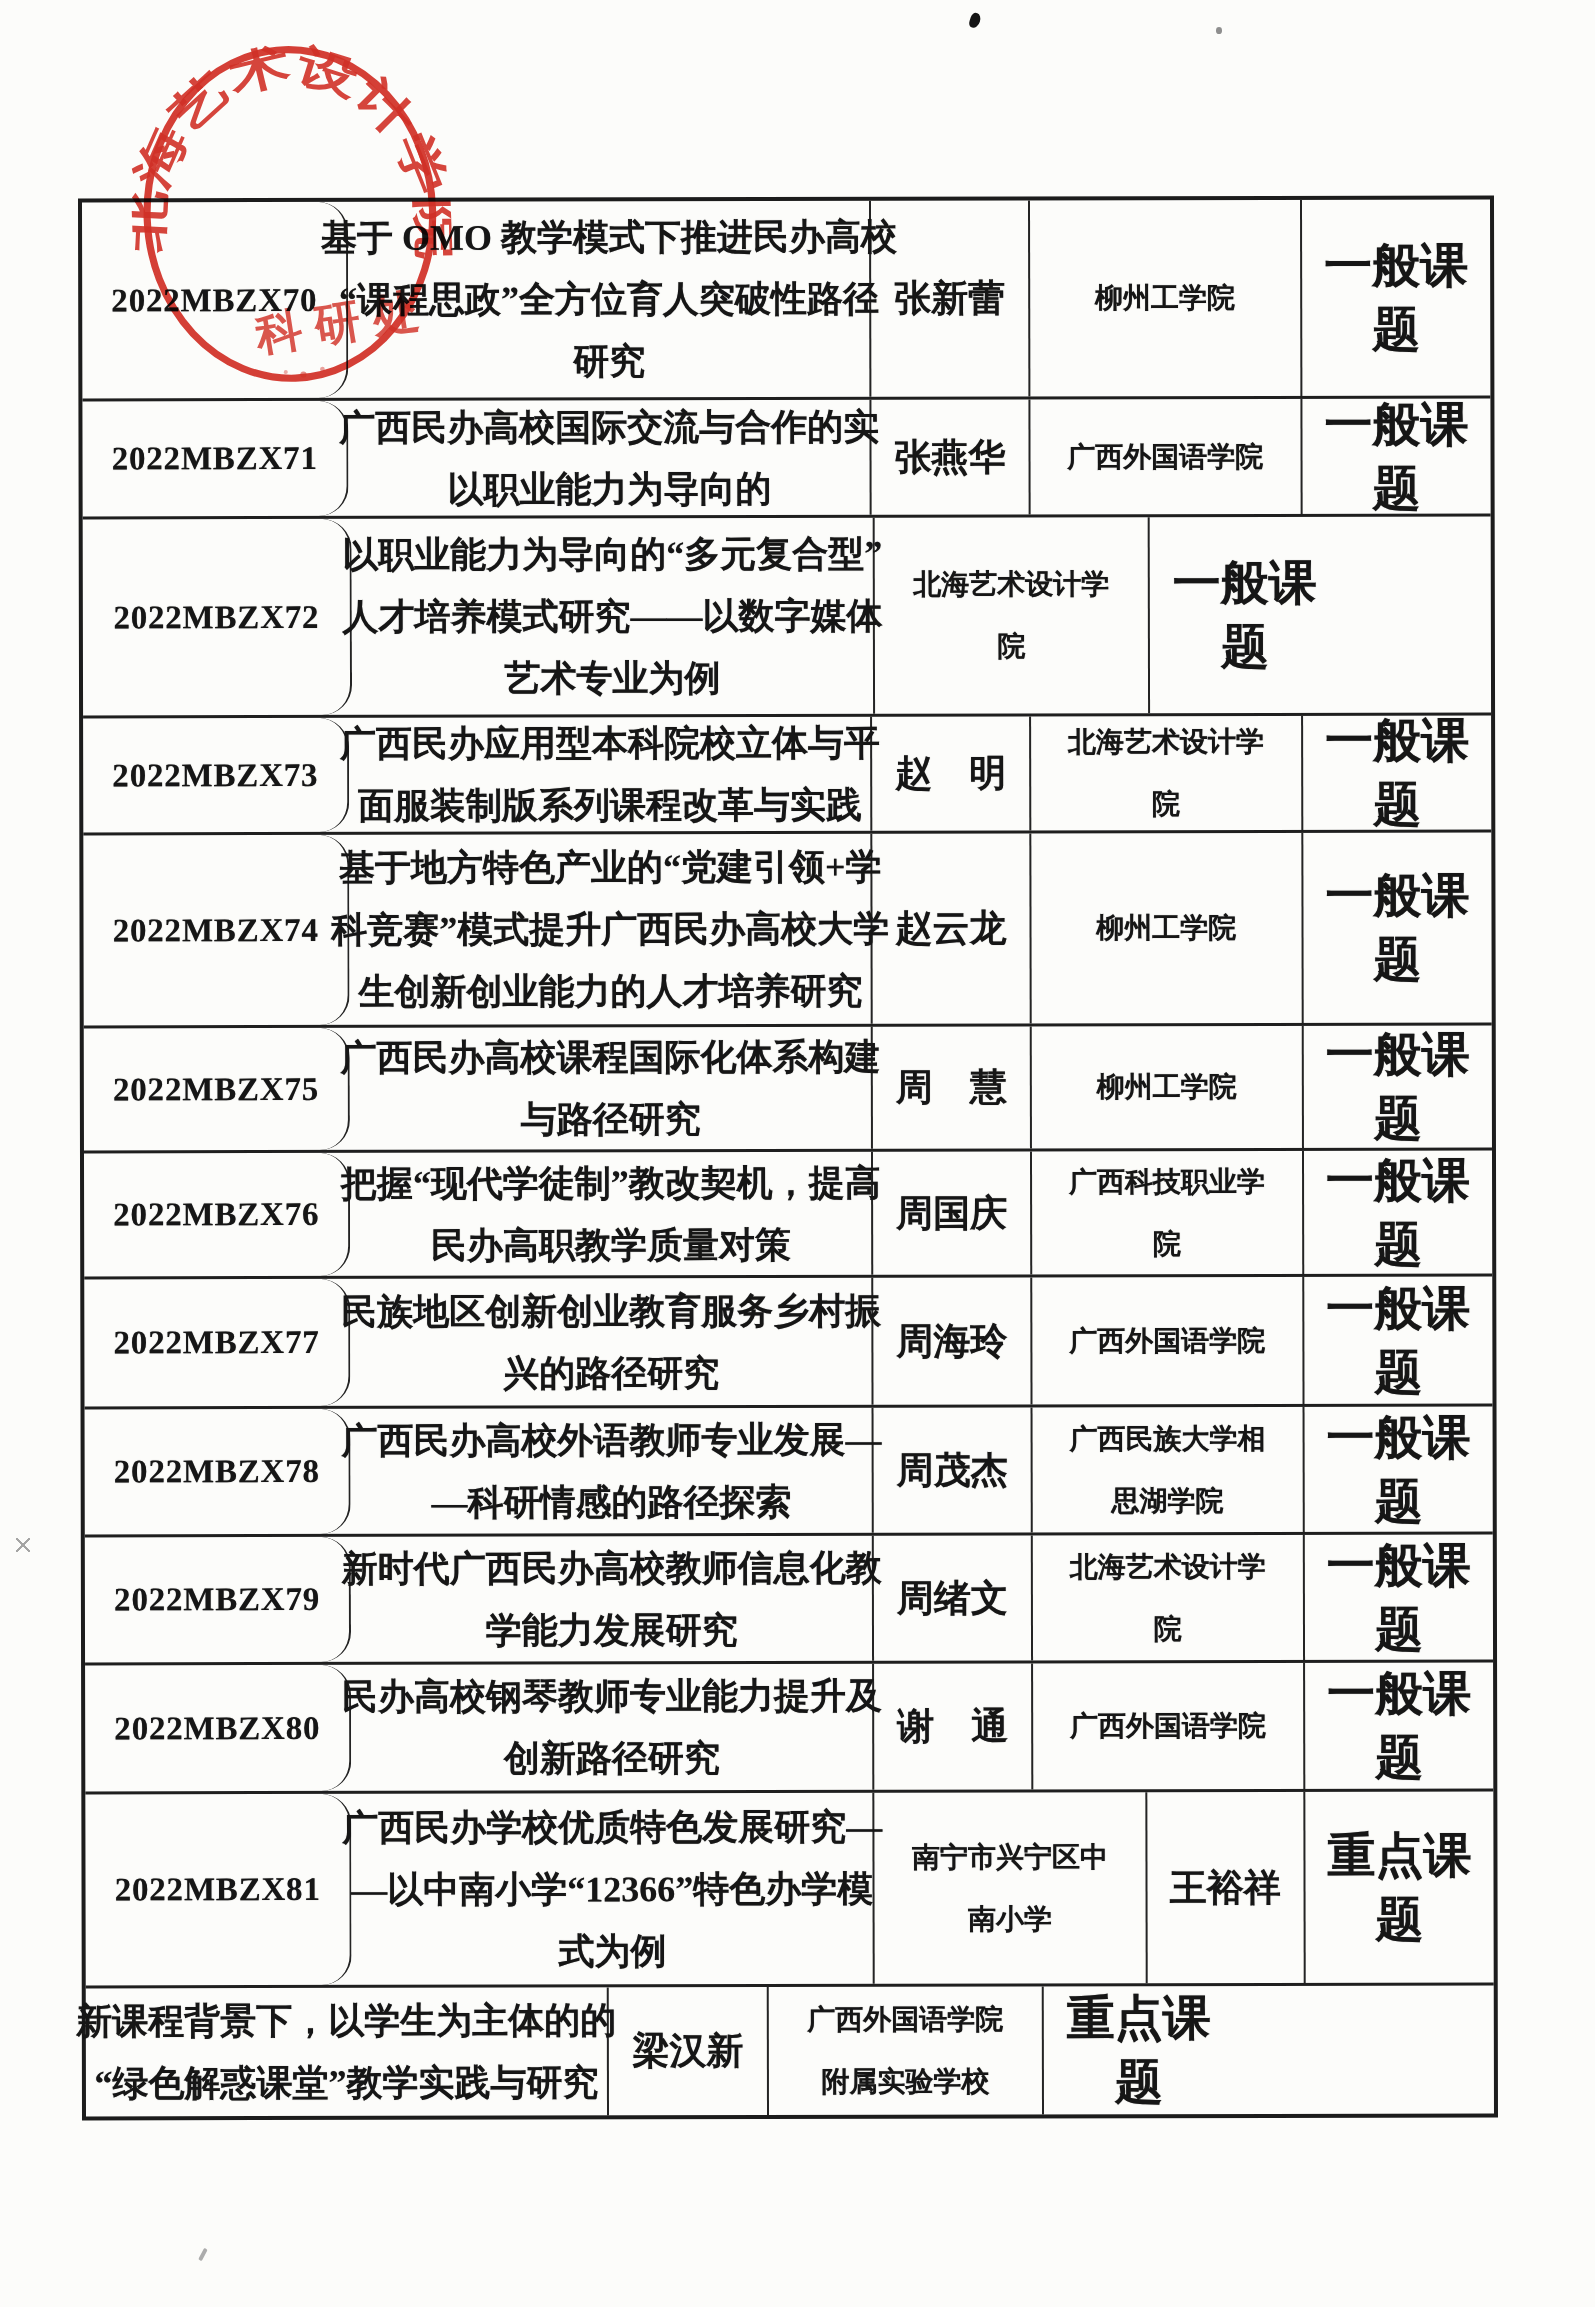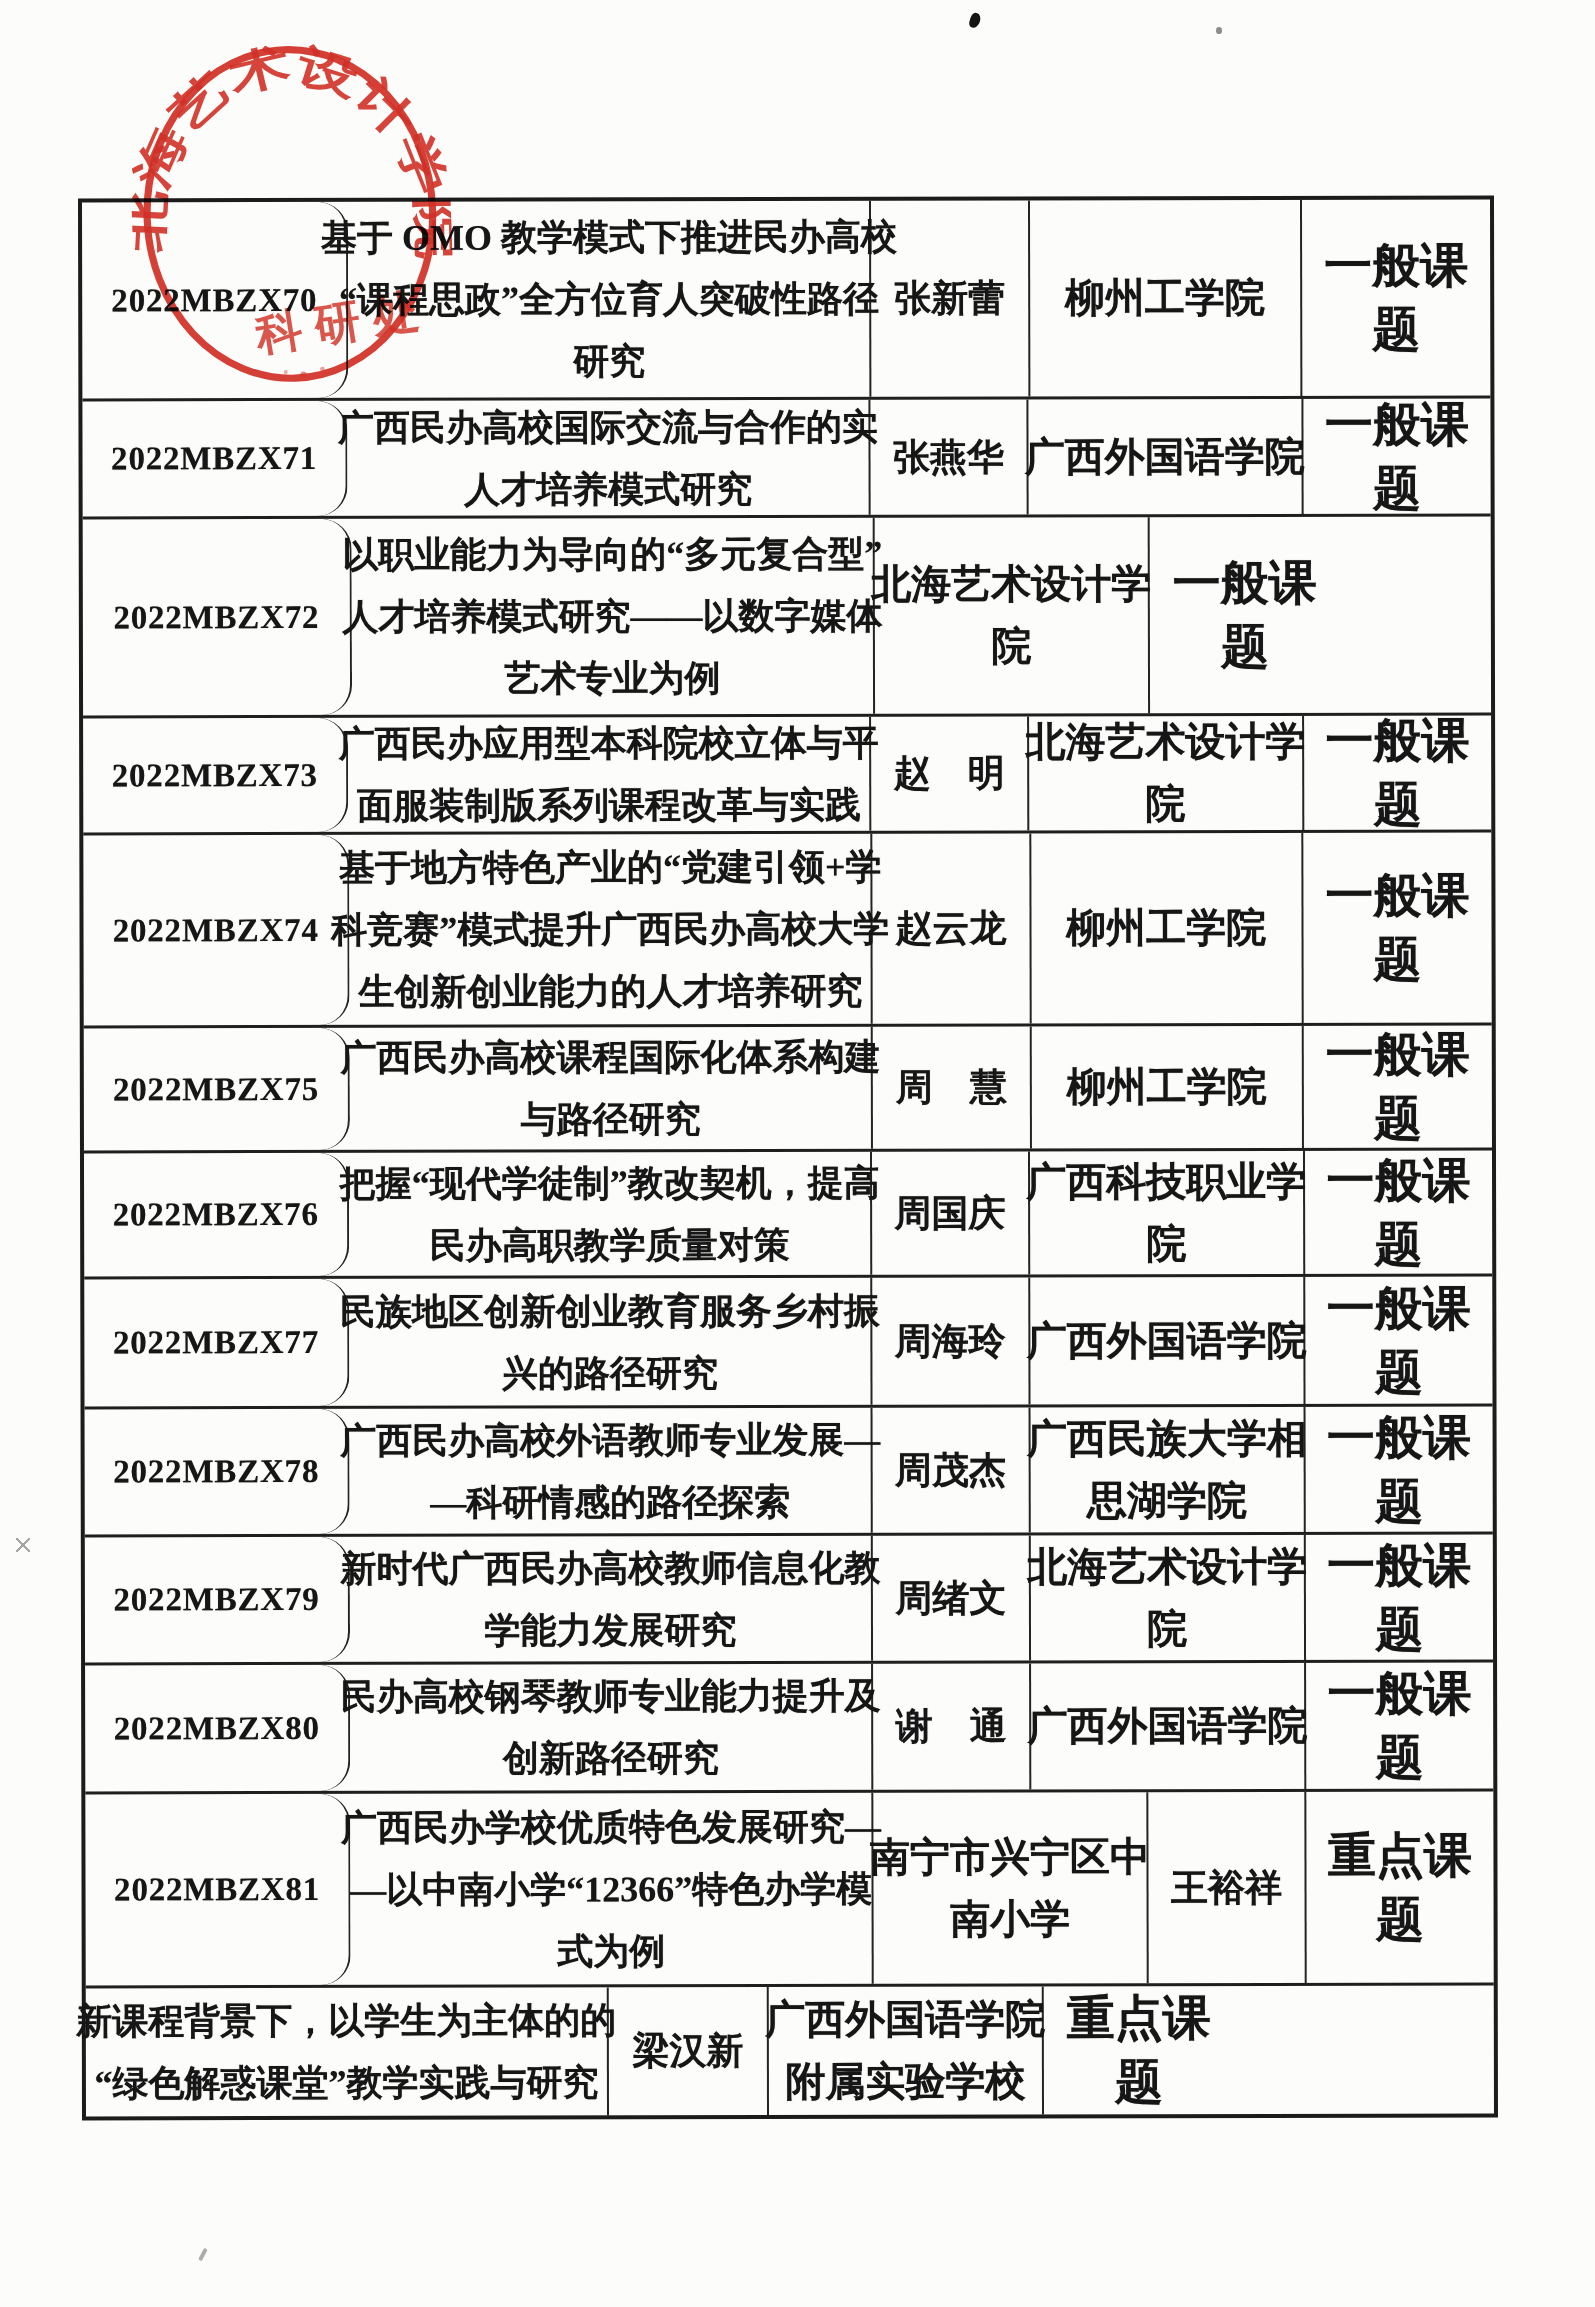--- a/index.html
+++ b/index.html
@@ -38,21 +38,21 @@
     display:flex;flex-direction:column;
     align-items:center;justify-content:center;
     text-align:center;
     color:#161616;
     overflow:visible;
   }
   .cell:last-child{border-right:none;}
   .c-id{width:269px;font-size:33px;letter-spacing:0.8px;font-weight:600;text-shadow:0 0 0.8px rgba(10,10,10,.55);border-radius:30px;}
   .c-title{width:523px;font-size:36px;font-weight:600;text-shadow:0 0 0.8px rgba(10,10,10,.55);}
   .c-name{width:160px;font-size:37px;font-weight:600;text-shadow:0 0 0.8px rgba(10,10,10,.55);text-align:right;}
-  .c-inst{width:275px;font-size:40px;font-weight:600;text-shadow:0 0 0.8px rgba(10,10,10,.55);text-align:center;}
+  .c-inst{width:275px;font-size:28px;font-weight:600;text-shadow:0 0 0.8px rgba(10,10,10,.55);text-align:center;}
   .c-cat{width:190px;font-size:48px;font-weight:600;text-shadow:0 0 0.8px rgba(10,10,10,.55);}
   .tline{display:block;line-height:62px;white-space:nowrap;}
   
   .stamp{
     position:absolute;left:132px;top:40px;width:319px;height:351px;
     mix-blend-mode:multiply;
     opacity:.95;
     pointer-events:none;
     transform:rotate(-2deg);
   }
@@ -90,21 +90,21 @@
         <span class="tline">柳州工学院</span>
 
       </div>
       <div class="cell c-cat">一般课题</div>
     </div>
 
     <div class="row r2">
       <div class="cell c-id">2022MBZX71</div>
       <div class="cell c-title">
         <span class="tline">广西民办高校国际交流与合作的实</span>
-        <span class="tline">人才培养模式研究</span>
+        <span class="tline">以职业能力为导向的</span>
 
       </div>
       <div class="cell c-name">张燕华</div>
       <div class="cell c-inst">
         <span class="tline">广西外国语学院</span>
 
       </div>
       <div class="cell c-cat">一般课题</div>
     </div>
 

